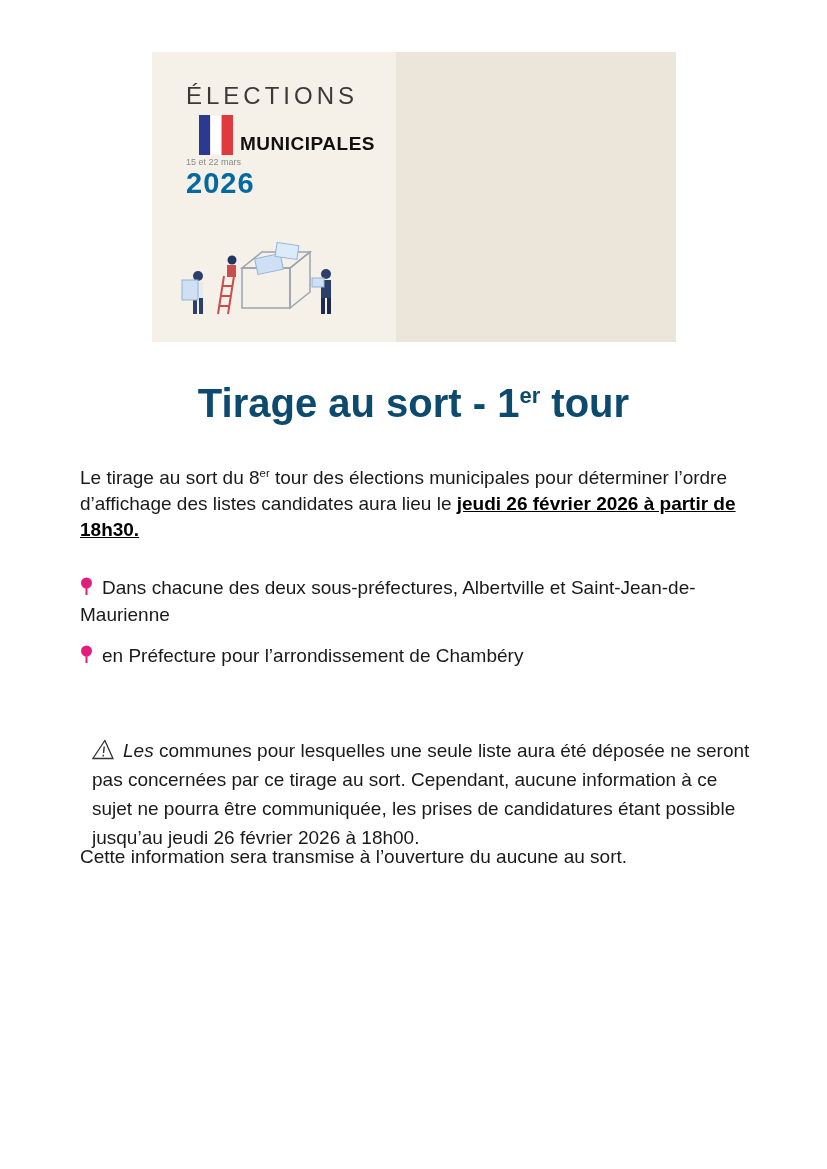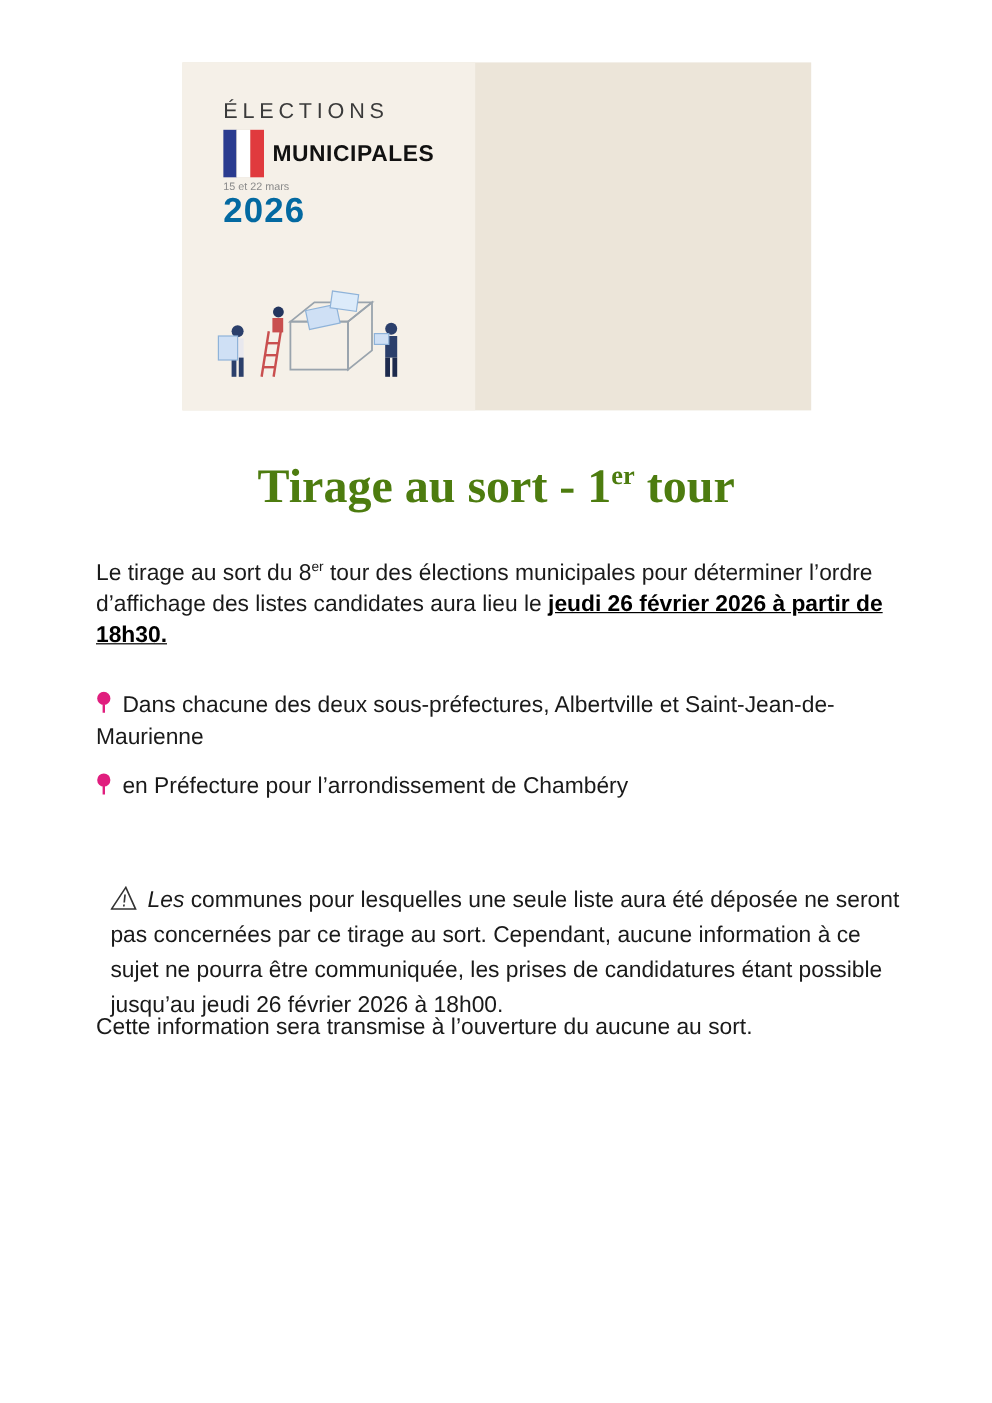--- a/index.html
+++ b/index.html
@@ -5,37 +5,37 @@
   html,body { margin:0; padding:0; background:#ffffff; }
   .page {
     position:relative; width:827px; height:1169px; background:#ffffff;
     font-family:"Liberation Sans", sans-serif; color:#1a1a1a; overflow:hidden;
   }
 
   
   .banner { position:absolute; left:152px; top:52px; width:524px; height:290px; background:#ece5d9; }
   .banner-left { position:absolute; left:0; top:0; width:244px; height:290px; background:#f5f0e8; }
   .elections-block { position:absolute; left:34px; top:30px; }
-  .elections-line1 { font-size:18px; letter-spacing:4px; color:#3a3a3a; font-weight:400; }
-  .flag-row { display:flex; align-items:center; margin-top:5px; }
+  .elections-line1 { font-size:24px; letter-spacing:4px; color:#3a3a3a; font-weight:400; }
+  .flag-row { display:flex; align-items:flex-end; margin-top:5px;margin-left:13px; }
   .flag-svg { display:block; }
   .elections-line2 { font-size:19px; font-weight:bold; color:#111; letter-spacing:0.5px; margin-left:7px; margin-top:1px; }
   .elections-dates { font-size:9px; color:#8a8a8a; margin-top:2px; }
   .elections-year { font-size:29px; font-weight:bold; color:#0369a1; margin-top:0; letter-spacing:1px; }
   .illustration { position:absolute; left:28px; bottom:22px; }
   .candidats-circle {
     position:absolute; left:280px; top:38px; width:212px; height:212px; border-radius:50%;
     background:#41e392; display:flex; align-items:center; justify-content:center;
   }
   .candidats-label { font-size:27px; font-weight:800; letter-spacing:1.5px; color:#0c3a24; }
 
   
   .doc-title {
     position:absolute; left:80px; top:381px; width:667px; margin:0; text-align:center;
-    font-family:Liberation Serif, serif; font-size:40px; font-weight:bold; color:#4d7c0f;
+    font-family:Liberation Sans, sans-serif; font-size:40px; font-weight:bold; color:#0c4a6e;
   }
   .doc-title sup { font-size:0.55em; vertical-align:super; }
 
   
   .intro { position:absolute; left:80px; top:460px; width:662px; margin:0; font-size:19px; line-height:26px; }
   .intro sup { font-size:0.6em; vertical-align:super; }
   .emph { font-weight:bold; text-decoration:underline; color:#000; }
 
   .locations { position:absolute; left:80px; top:574px; width:662px; }
   .location-item { margin:0 0 14px 0; font-size:19px; line-height:27px; }

